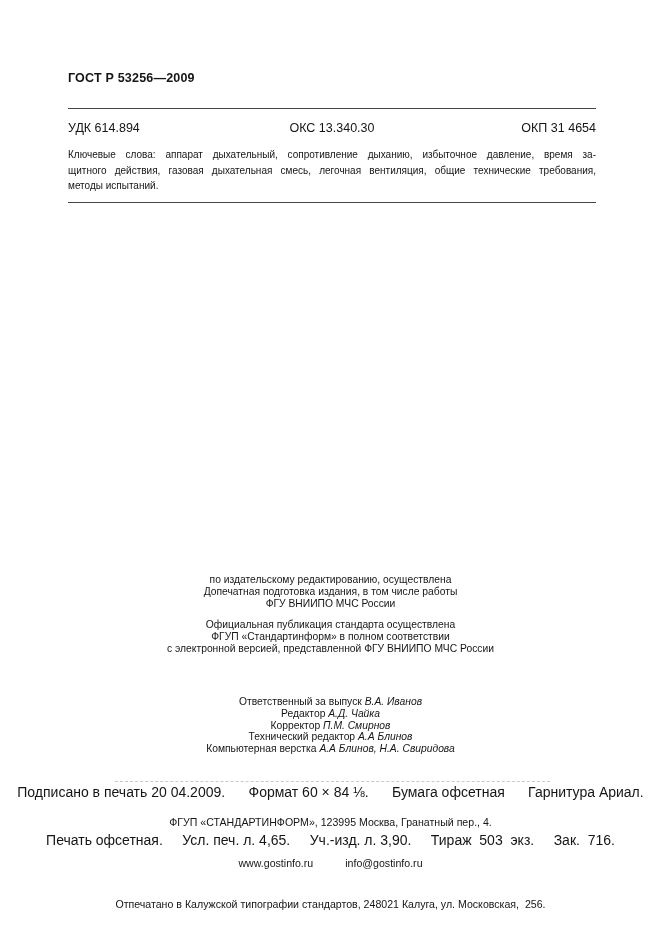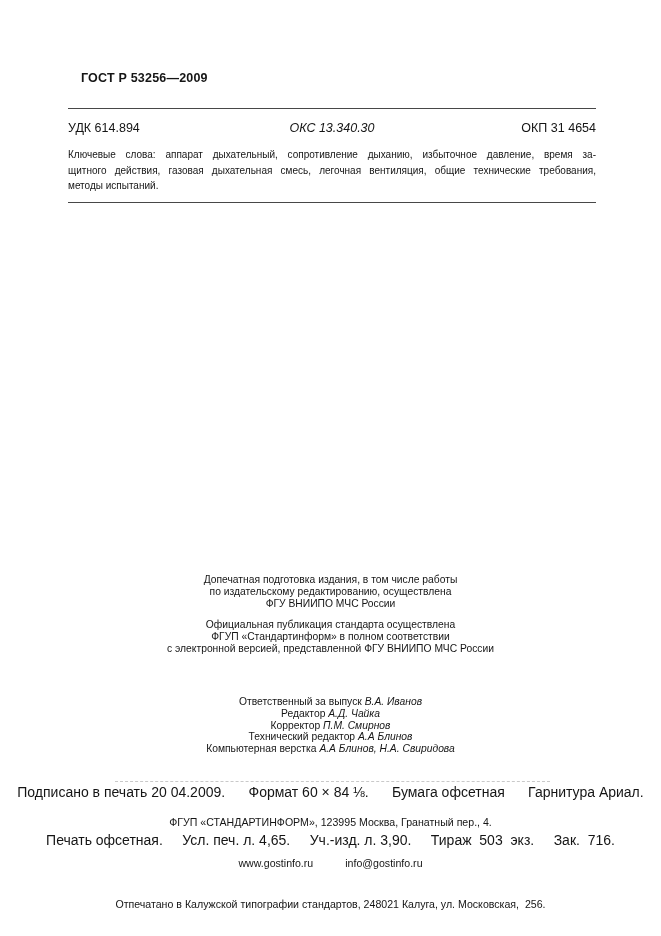--- a/index.html
+++ b/index.html
@@ -16,42 +16,41 @@
     color: #151515;
     overflow: hidden;
   }
   .doc-number {
     position: absolute;
     top: 71px;
     left: 68px;
     font-size: 12.5px;
     font-weight: bold;
     letter-spacing: 0.2px;
-    margin-left: 13px;
   }
   .rule {
     position: absolute;
     left: 68px;
     width: 528px;
     height: 1.4px;
     background: #474747;
   }
   .rule-top { top: 108px; }
   .rule-keywords { top: 202px; }
   .class-row {
     position: absolute;
     top: 121px;
     left: 68px;
     width: 528px;
     display: flex;
     font-size: 12.5px;
   }
   .class-row .cell { flex: 1; }
   .cell-left   { text-align: left; }
-  .cell-center { text-align: center; font-style: italic; }
+  .cell-center { text-align: center; }
   .cell-right  { text-align: right; }
   .keywords {
     position: absolute;
     top: 147px;
     left: 68px;
     width: 528px;
     font-size: 10px;
     line-height: 15.6px;
   }
   .kw-line {
@@ -123,22 +122,22 @@
 
   <div class="keywords">
     <div class="kw-line">Ключевые слова: аппарат дыхательный, сопротивление дыханию, избыточное давление, время за-</div>
     <div class="kw-line">щитного действия, газовая дыхательная смесь, легочная вентиляция, общие технические требования,</div>
     <div class="kw-line kw-line-last">методы испытаний.</div>
   </div>
 
   <div class="rule rule-keywords"></div>
 
   <div class="centered-block prepress">
+    <div>по издательскому редактированию, осуществлена</div>
     <div>Допечатная подготовка издания, в том числе работы</div>
-    <div>по издательскому редактированию, осуществлена</div>
     <div>ФГУ ВНИИПО МЧС России</div>
   </div>
 
   <div class="centered-block publication">
     <div>Официальная публикация стандарта осуществлена</div>
     <div>ФГУП «Стандартинформ» в полном соответствии</div>
     <div>с электронной версией, представленной ФГУ ВНИИПО МЧС России</div>
   </div>
 
   <div class="centered-block editors">

